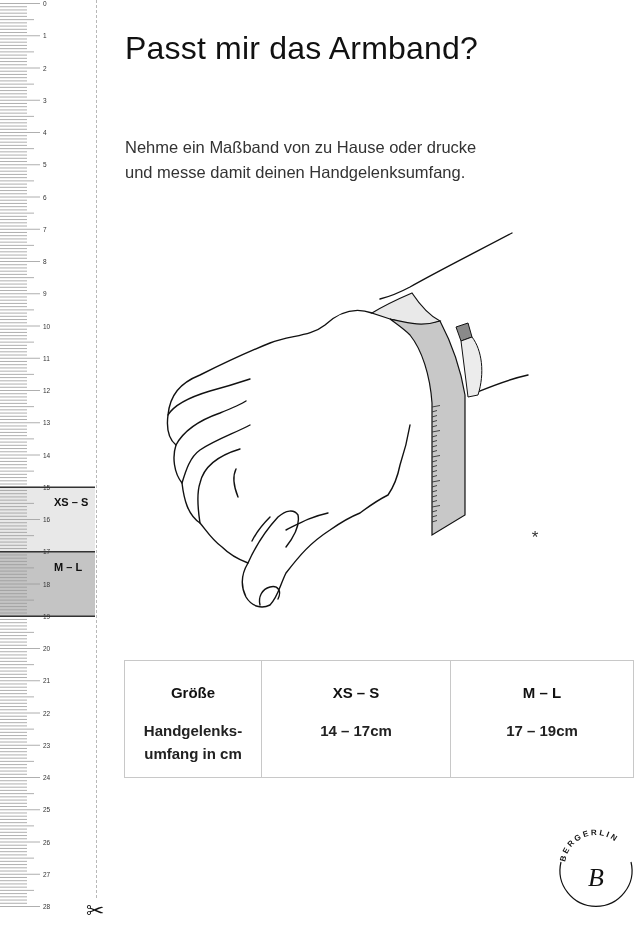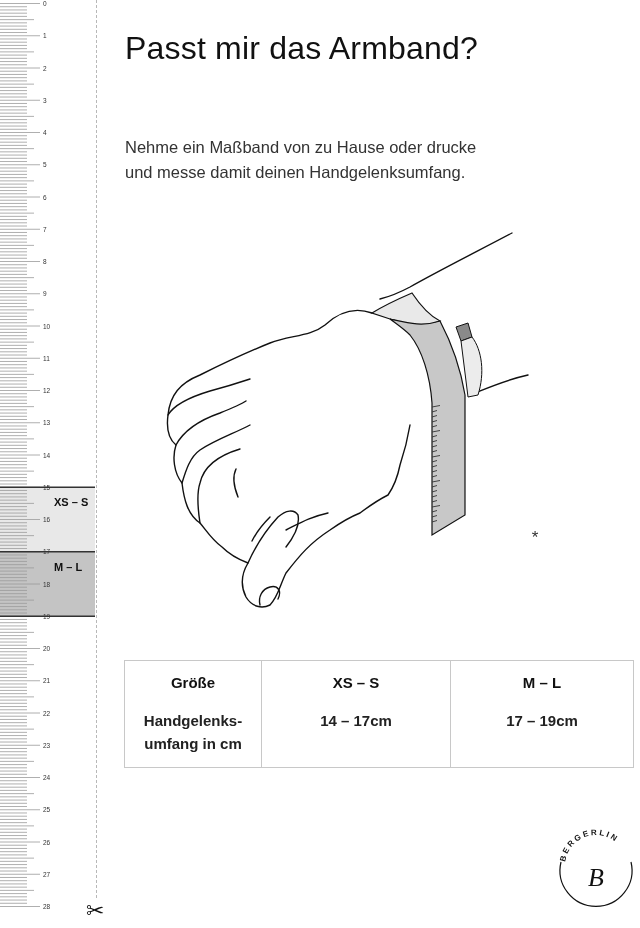--- a/index.html
+++ b/index.html
@@ -10,21 +10,21 @@
   .cut-line { position: absolute; left: 96px; top: 0; height: 898px; border-left: 1px dashed #b8b8b8; }
   .scissors { position: absolute; left: 86px; top: 900px; font-size: 22px; color: #111; line-height: 1; }
   .title { position: absolute; left: 125px; top: 30px; font-size: 32px; font-weight: normal; letter-spacing: 0.2px; }
   .intro { position: absolute; left: 125px; top: 92px; width: 500px; font-size: 16.5px; line-height: 25px; color: #333; margin-top: 43px; }
   .illustration { position: absolute; left: 160px; top: 225px; width: 370px; height: 395px; }
   .note { position: absolute; left: 430px; top: 526px; width: 210px; text-align: center; color: #333; font-size: 15px; line-height: 23px; }
   .note .star { font-size: 17px; }
   table.size { position: absolute; left: 124px; top: 660px; width: 510px; border-collapse: collapse; font-size: 15px; color: #222; }
   table.size td, table.size th { border-left: 1px solid #c8c8c8; border-right: 1px solid #c8c8c8; text-align: center; }
   table.size { border: 1px solid #c8c8c8; }
-  table.size th { font-weight: bold; padding-top: 13px; padding-bottom: 14px; font-size: 15px; color: #111; }
+  table.size th { font-weight: bold; padding-top: 23px; padding-bottom: 14px; font-size: 15px; color: #111; }
   table.size td { padding-top: 4px; padding-bottom: 12px; vertical-align: top; line-height: 23px; font-weight: bold; }
   .logo { position: absolute; left: 555px; top: 828px; width: 82px; height: 82px; }
 </style>
 </head>
 <body>
 
 <div id="ruler">
   <div class="band" id="band-0" style="top: 487.25px; height: 64.5px; background: rgb(232, 232, 232);">
     <span class="band-label" style="top: 9.125px;">XS – S</span>
   </div>

